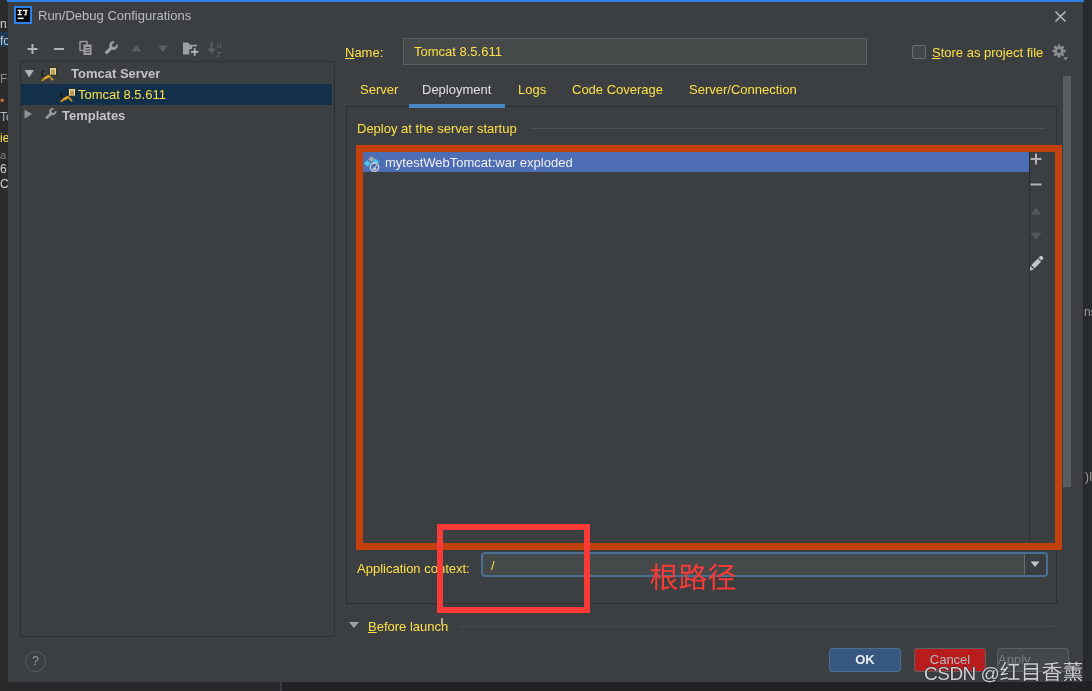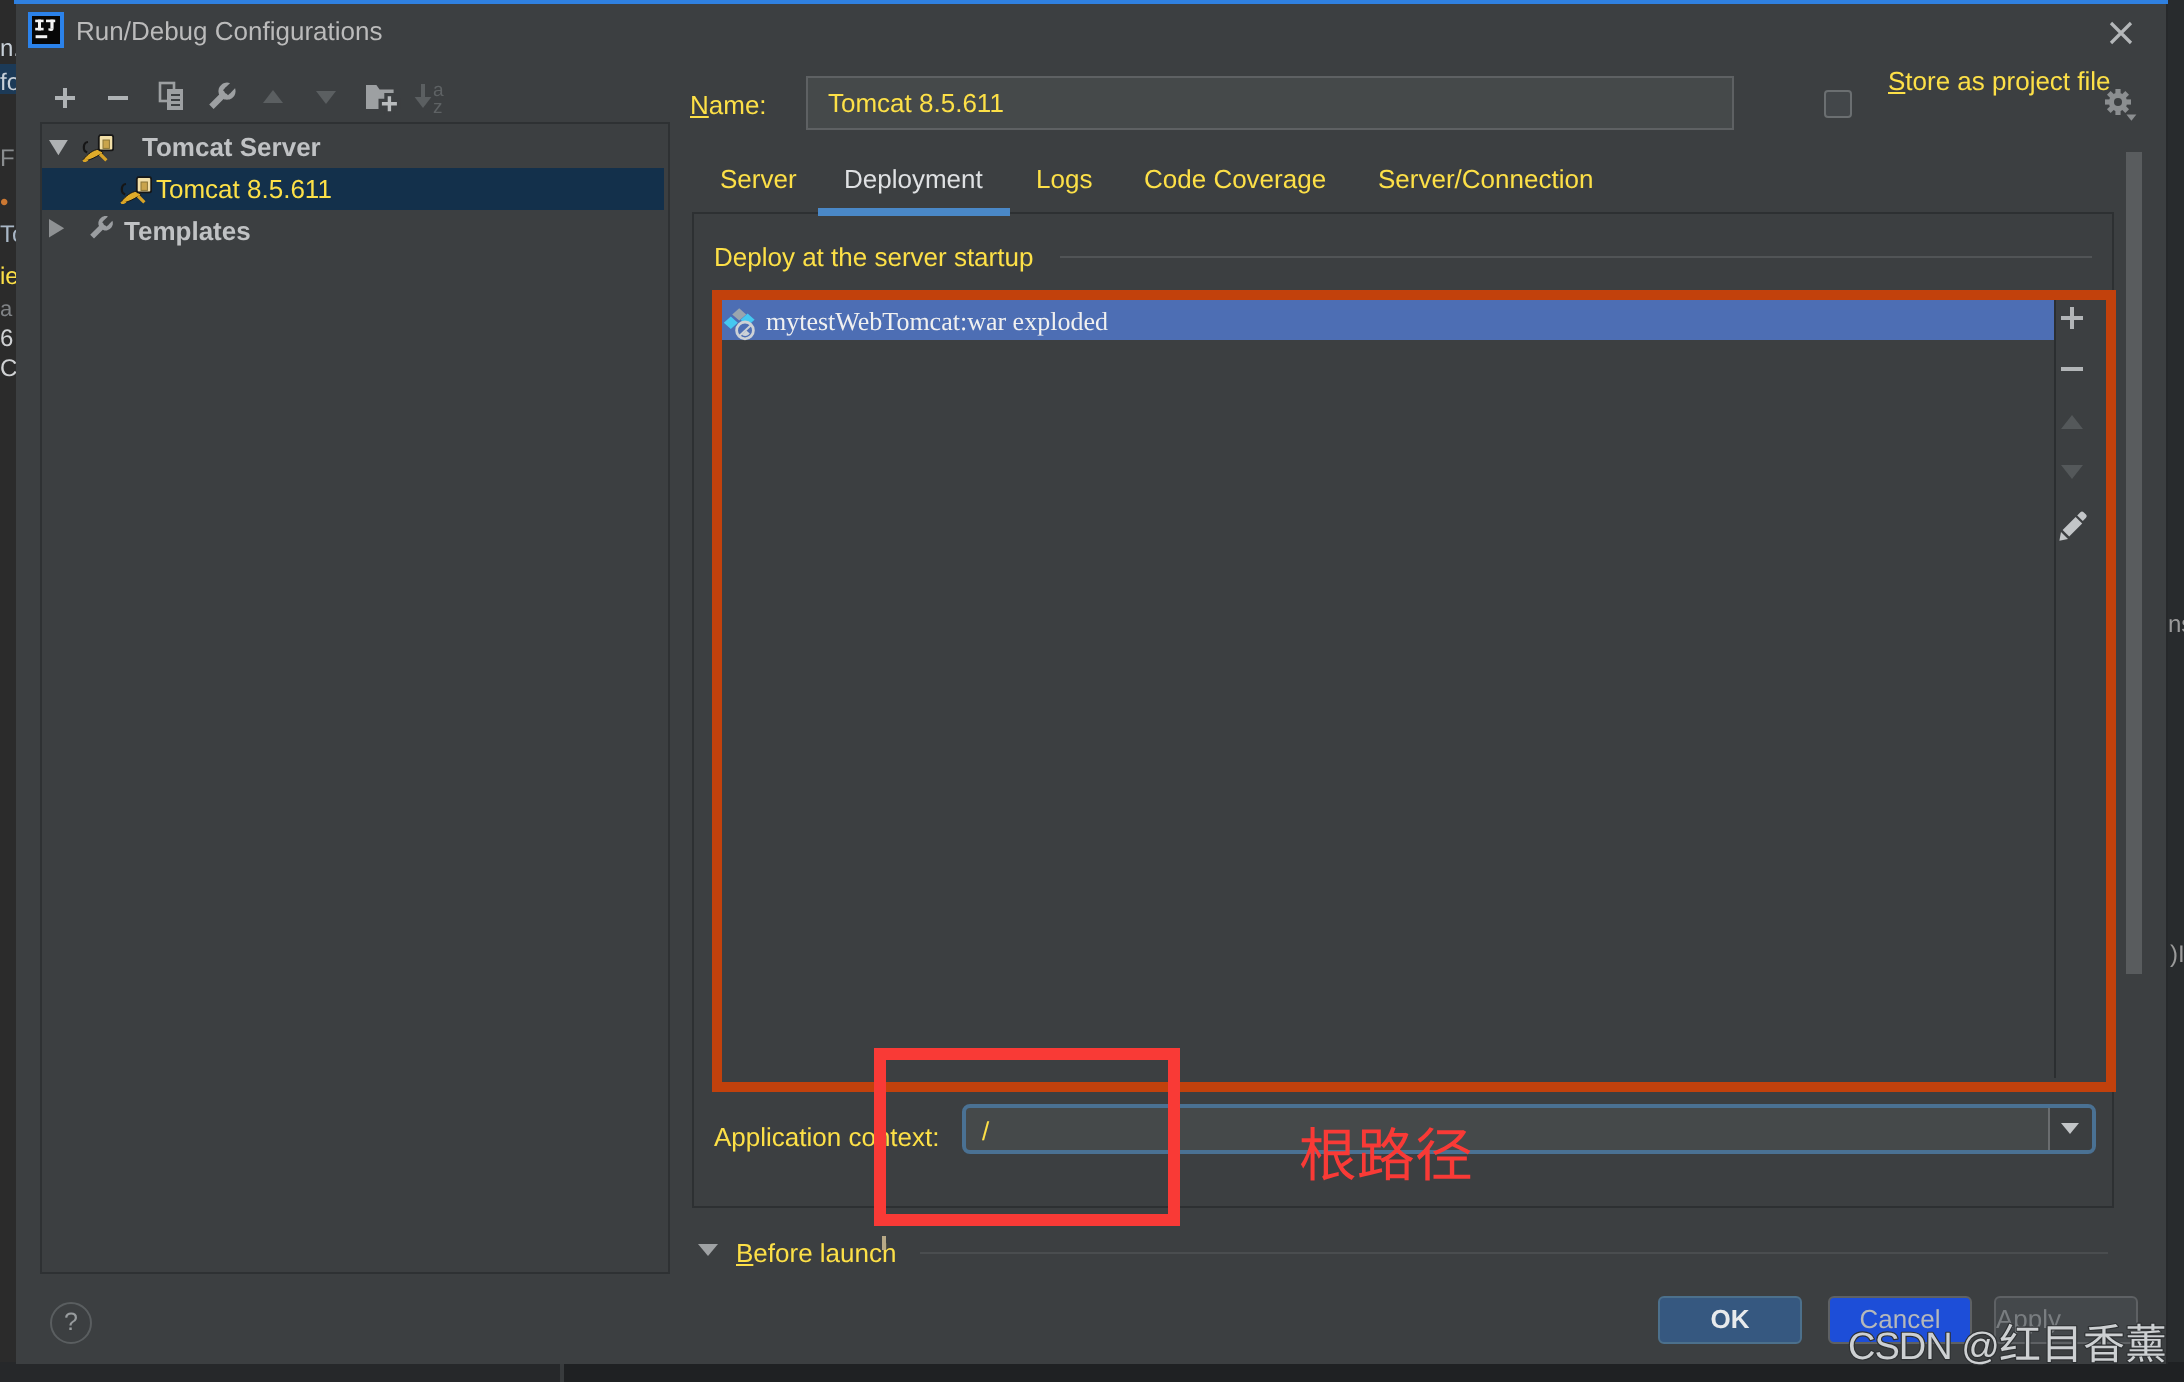--- a/index.html
+++ b/index.html
@@ -115,21 +115,21 @@
         </svg>
         <div class="abs txt" style="left:41px;top:4px;font-weight:bold;color:#c0c2c4;text-align:right;">Templates</div>
       </div>
     </div>
 
     <div class="abs txt" style="left:337px;top:44px;"><span class="u">N</span>ame:</div>
     <div class="abs" style="left:395px;top:36px;width:462px;height:25px;background:#45494a;border:1px solid #5e6163;">
       <div class="abs txt" style="left:10px;top:6px;">Tomcat 8.5.611</div>
     </div>
     <div class="abs" style="left:904px;top:43px;width:12px;height:12px;background:#43474a;border:1px solid #6b6f71;border-radius:2px;"></div>
-    <div class="abs txt" style="left:924px;top:32px;margin-left:12px;"><span class="u">S</span>tore as project file</div>
+    <div class="abs txt" style="left:924px;top:44px;"><span class="u">S</span>tore as project file</div>
     <svg class="abs" style="left:1043px;top:41px;" width="20" height="19">
       <g fill="#8b8e90">
         <rect x="6.7" y="1.5" width="2.6" height="13" transform="rotate(0 8 8)"></rect>
         <rect x="6.7" y="1.5" width="2.6" height="13" transform="rotate(45 8 8)"></rect>
         <rect x="6.7" y="1.5" width="2.6" height="13" transform="rotate(90 8 8)"></rect>
         <rect x="6.7" y="1.5" width="2.6" height="13" transform="rotate(135 8 8)"></rect>
         <circle cx="8" cy="8" r="4.6"></circle>
         <path d="M12.2 14.2 h5 l-2.5 3.2 z"></path>
       </g>
       <circle cx="8" cy="8" r="2" fill="#3c3f41"></circle>
@@ -139,21 +139,21 @@
     <div class="abs txt" style="left:414px;top:81px;color:#dfe1e3;">Deployment</div>
     <div class="abs txt" style="left:510px;top:81px;">Logs</div>
     <div class="abs txt" style="left:564px;top:81px;">Code Coverage</div>
     <div class="abs txt" style="left:681px;top:81px;">Server/Connection</div>
     <div class="abs" style="left:401px;top:102px;width:96px;height:3.5px;background:#4a88c7;z-index:3;"></div>
 
     <div class="abs" style="left:338px;top:104px;width:709px;height:496px;border:1px solid #2d3032;">
       <div class="abs txt" style="left:10px;top:15px;">Deploy at the server startup</div>
       <div class="abs" style="left:183px;top:21px;width:516px;height:1px;background:#515456;"></div>
 
-      <div class="abs" style="left:9px;top:38px;width:692px;height:391px;border:5px solid #c2410c;font-family:Liberation Serif, serif;">
+      <div class="abs" style="left:9px;top:38px;width:692px;height:391px;border:7px solid #c2410c;">
         <div class="abs" style="left:0;top:0;width:666px;height:389px;border-right:1px solid #2b2e30;">
           <div class="abs" style="left:0;top:0;width:666px;height:20px;background:#4d6eb4;">
             <svg class="abs" style="left:0px;top:1px;" width="21" height="20">
               <g transform="translate(1.6,0)">
               <path d="M7 3.1 l3.5 3.1 -3.5 3.1 -3.5 -3.1 z" fill="#9aa5ae"></path>
               <path d="M2.8 7.3 l3.5 3.1 -3.5 3.1 -3.5 -3.1 z" fill="#45c8f1"></path>
               <path d="M11.2 5.8 l3.5 3.1 -3.5 3.1 -3.5 -3.1 z" fill="#45c8f1"></path>
               <circle cx="9.9" cy="14.2" r="4.2" fill="#4d6eb4" stroke="#ccd1d6" stroke-width="1.4"></circle>
               <path d="M6.8 17.2 L13.1 11.4" stroke="#ccd1d6" stroke-width="1"></path>
               <path d="M8.3 16.4 c1.4 1 3 .8 4 -.6 l-1.7 -1.5 z" fill="#ccd1d6"></path>
@@ -193,21 +193,21 @@
 
     <svg class="abs" style="left:340px;top:619px;" width="12" height="8">
         <path d="M1 1 L11 1 L6 7 Z" fill="#9fa2a4"></path>
       </svg>
     <div class="abs txt" style="left:360px;top:618px;"><span class="u">B</span>efore launch</div>
     <div class="abs" style="left:452px;top:624px;width:594px;height:1px;background:#4a4d4f;"></div>
 
     <div class="abs" style="left:17px;top:649px;width:19px;height:19px;border:1px solid #5a5e60;border-radius:50%;color:#989c9e;font-size:12.5px;text-align:center;line-height:19px;">?</div>
 
     <div class="abs" style="left:821px;top:646px;width:70px;height:22px;background:#365880;border:1px solid #4c708c;border-radius:3px;color:#e8eaec;font-size:13px;font-weight:bold;text-align:center;line-height:22px;">OK</div>
-    <div class="abs" style="left:906px;top:646px;width:70px;height:22px;background:#1d4ed8;border:1px solid #5e6164;border-radius:3px;color:#b5b8ba;font-size:13px;text-align:center;line-height:22px;">Cancel</div>
+    <div class="abs" style="left:906px;top:646px;width:70px;height:22px;background:#b91c1c;border:1px solid #5e6164;border-radius:3px;color:#b5b8ba;font-size:13px;text-align:center;line-height:22px;">Cancel</div>
     <div class="abs" style="left:989px;top:646px;width:70px;height:22px;background:#44484b;border:1px solid #5e6164;border-radius:3px;color:#797d80;font-size:13px;line-height:22px;">Apply</div>
   </div>
 
   <div class="abs" style="left:437px;top:524px;width:153px;height:88.5px;border:6.5px solid #f93a36;box-sizing:border-box;"></div>
   <div class="abs" style="left:441px;top:618px;width:1.5px;height:7px;background:#b8a987;"></div>
   <svg class="abs" style="left:645px;top:556px;" width="100" height="36" fill="#f93a36">
       <path transform="translate(4.4,31.9) scale(0.02900,-0.02900)" d="M203 840V647H50V577H196C164 440 100 281 35 197C48 179 67 146 75 124C122 190 168 298 203 411V-79H272V437C299 387 330 328 344 296L390 350C373 379 297 495 272 529V577H391V647H272V840ZM804 546V422H504V546ZM804 609H504V730H804ZM433 -80C452 -68 483 -57 690 0C688 15 686 45 687 65L504 22V356H603C655 155 752 2 913 -73C925 -52 948 -23 965 -8C881 25 814 81 763 153C818 185 885 229 935 271L885 324C846 288 782 240 729 207C704 252 684 302 668 356H877V796H430V44C430 5 415 -9 401 -16C412 -31 428 -63 433 -80Z"></path>
       <path transform="translate(33.4,31.9) scale(0.02900,-0.02900)" d="M156 732H345V556H156ZM38 42 51 -31C157 -6 301 29 438 64L431 131L299 100V279H405C419 265 433 244 441 229C461 238 481 247 501 258V-78H571V-41H823V-75H894V256L926 241C937 261 958 290 973 304C882 338 806 391 743 452C807 527 858 616 891 720L844 741L830 738H636C648 766 658 794 668 823L597 841C559 720 493 606 414 532V798H89V490H231V84L153 66V396H89V52ZM571 25V218H823V25ZM797 672C771 610 736 554 695 504C653 553 620 605 596 655L605 672ZM546 283C599 316 651 355 697 402C740 358 789 317 845 283ZM650 454C583 386 504 333 424 298V346H299V490H414V522C431 510 456 489 467 477C499 509 530 548 558 592C583 547 613 500 650 454Z"></path>
       <path transform="translate(62.4,31.9) scale(0.02900,-0.02900)" d="M257 838C214 767 127 684 49 632C62 617 81 588 89 570C177 630 270 723 328 810ZM384 787V718H768C666 586 479 476 312 421C328 406 347 378 357 360C454 395 555 445 646 508C742 466 856 406 915 366L957 428C900 464 797 514 707 553C781 612 844 681 887 759L833 790L819 787ZM384 332V262H604V18H322V-52H956V18H680V262H897V332ZM274 617C218 514 124 411 36 345C48 327 69 289 76 273C111 301 146 335 181 373V-80H257V464C288 505 317 548 341 591Z"></path>
     </svg>

